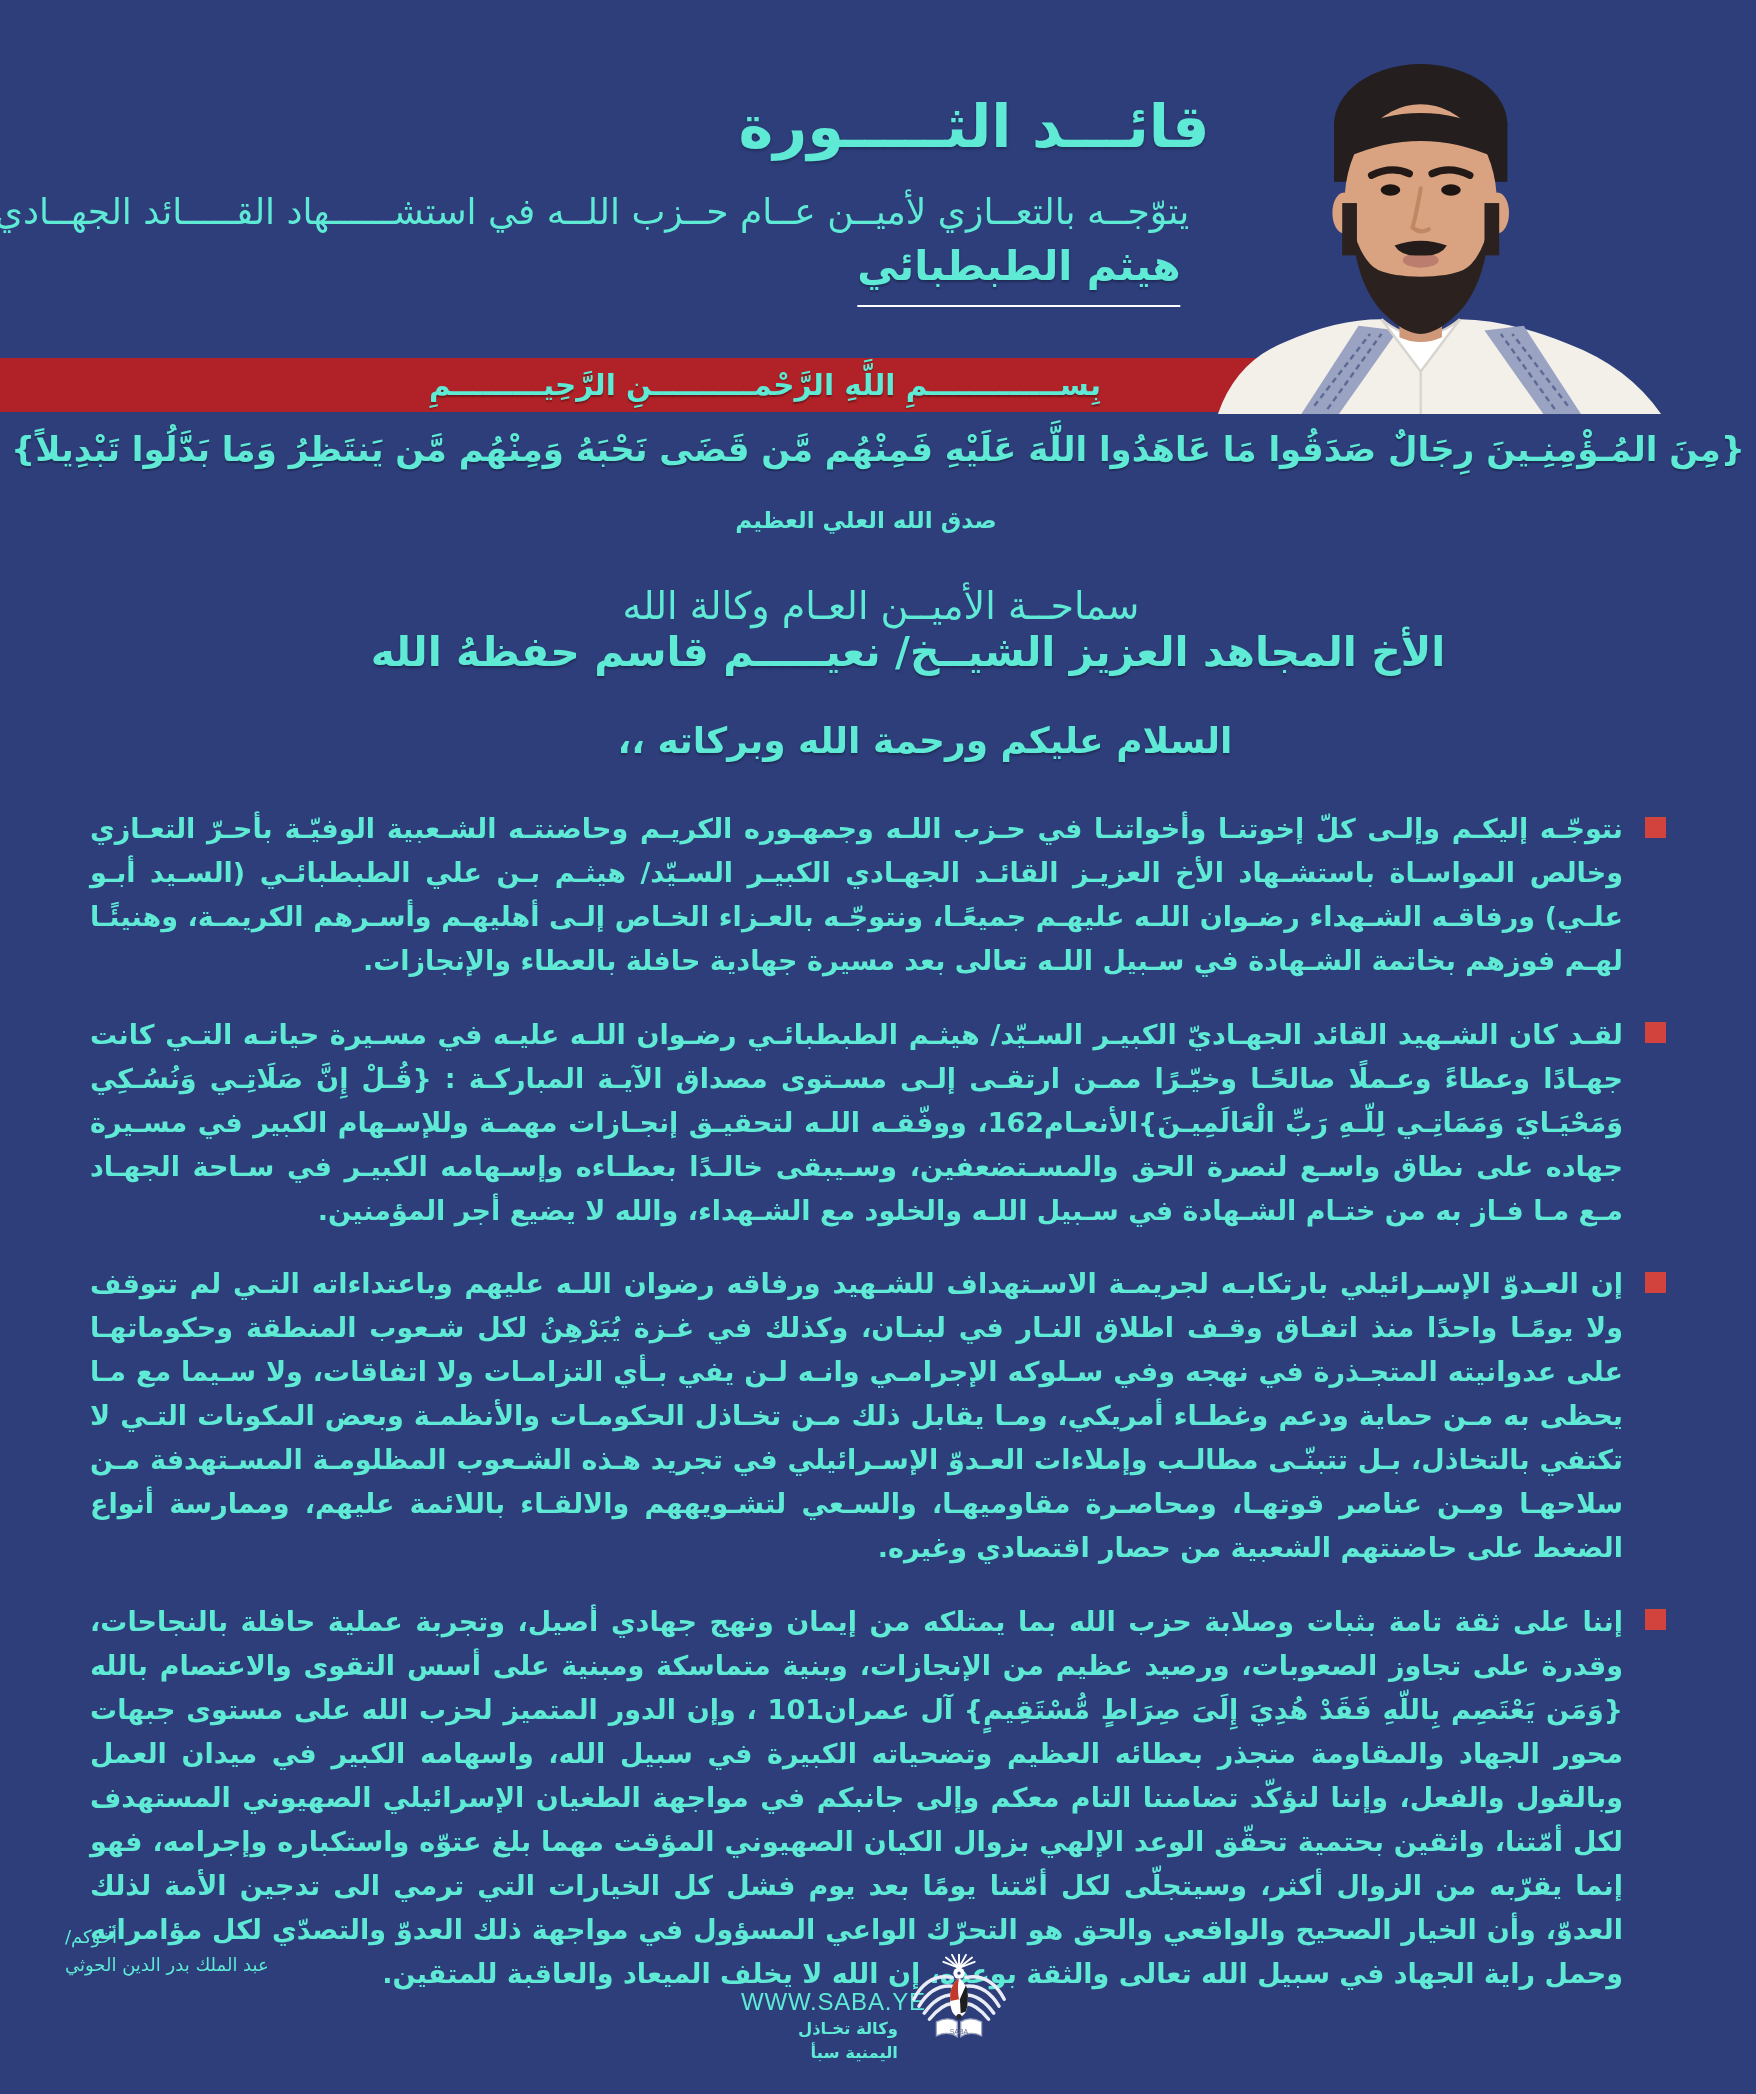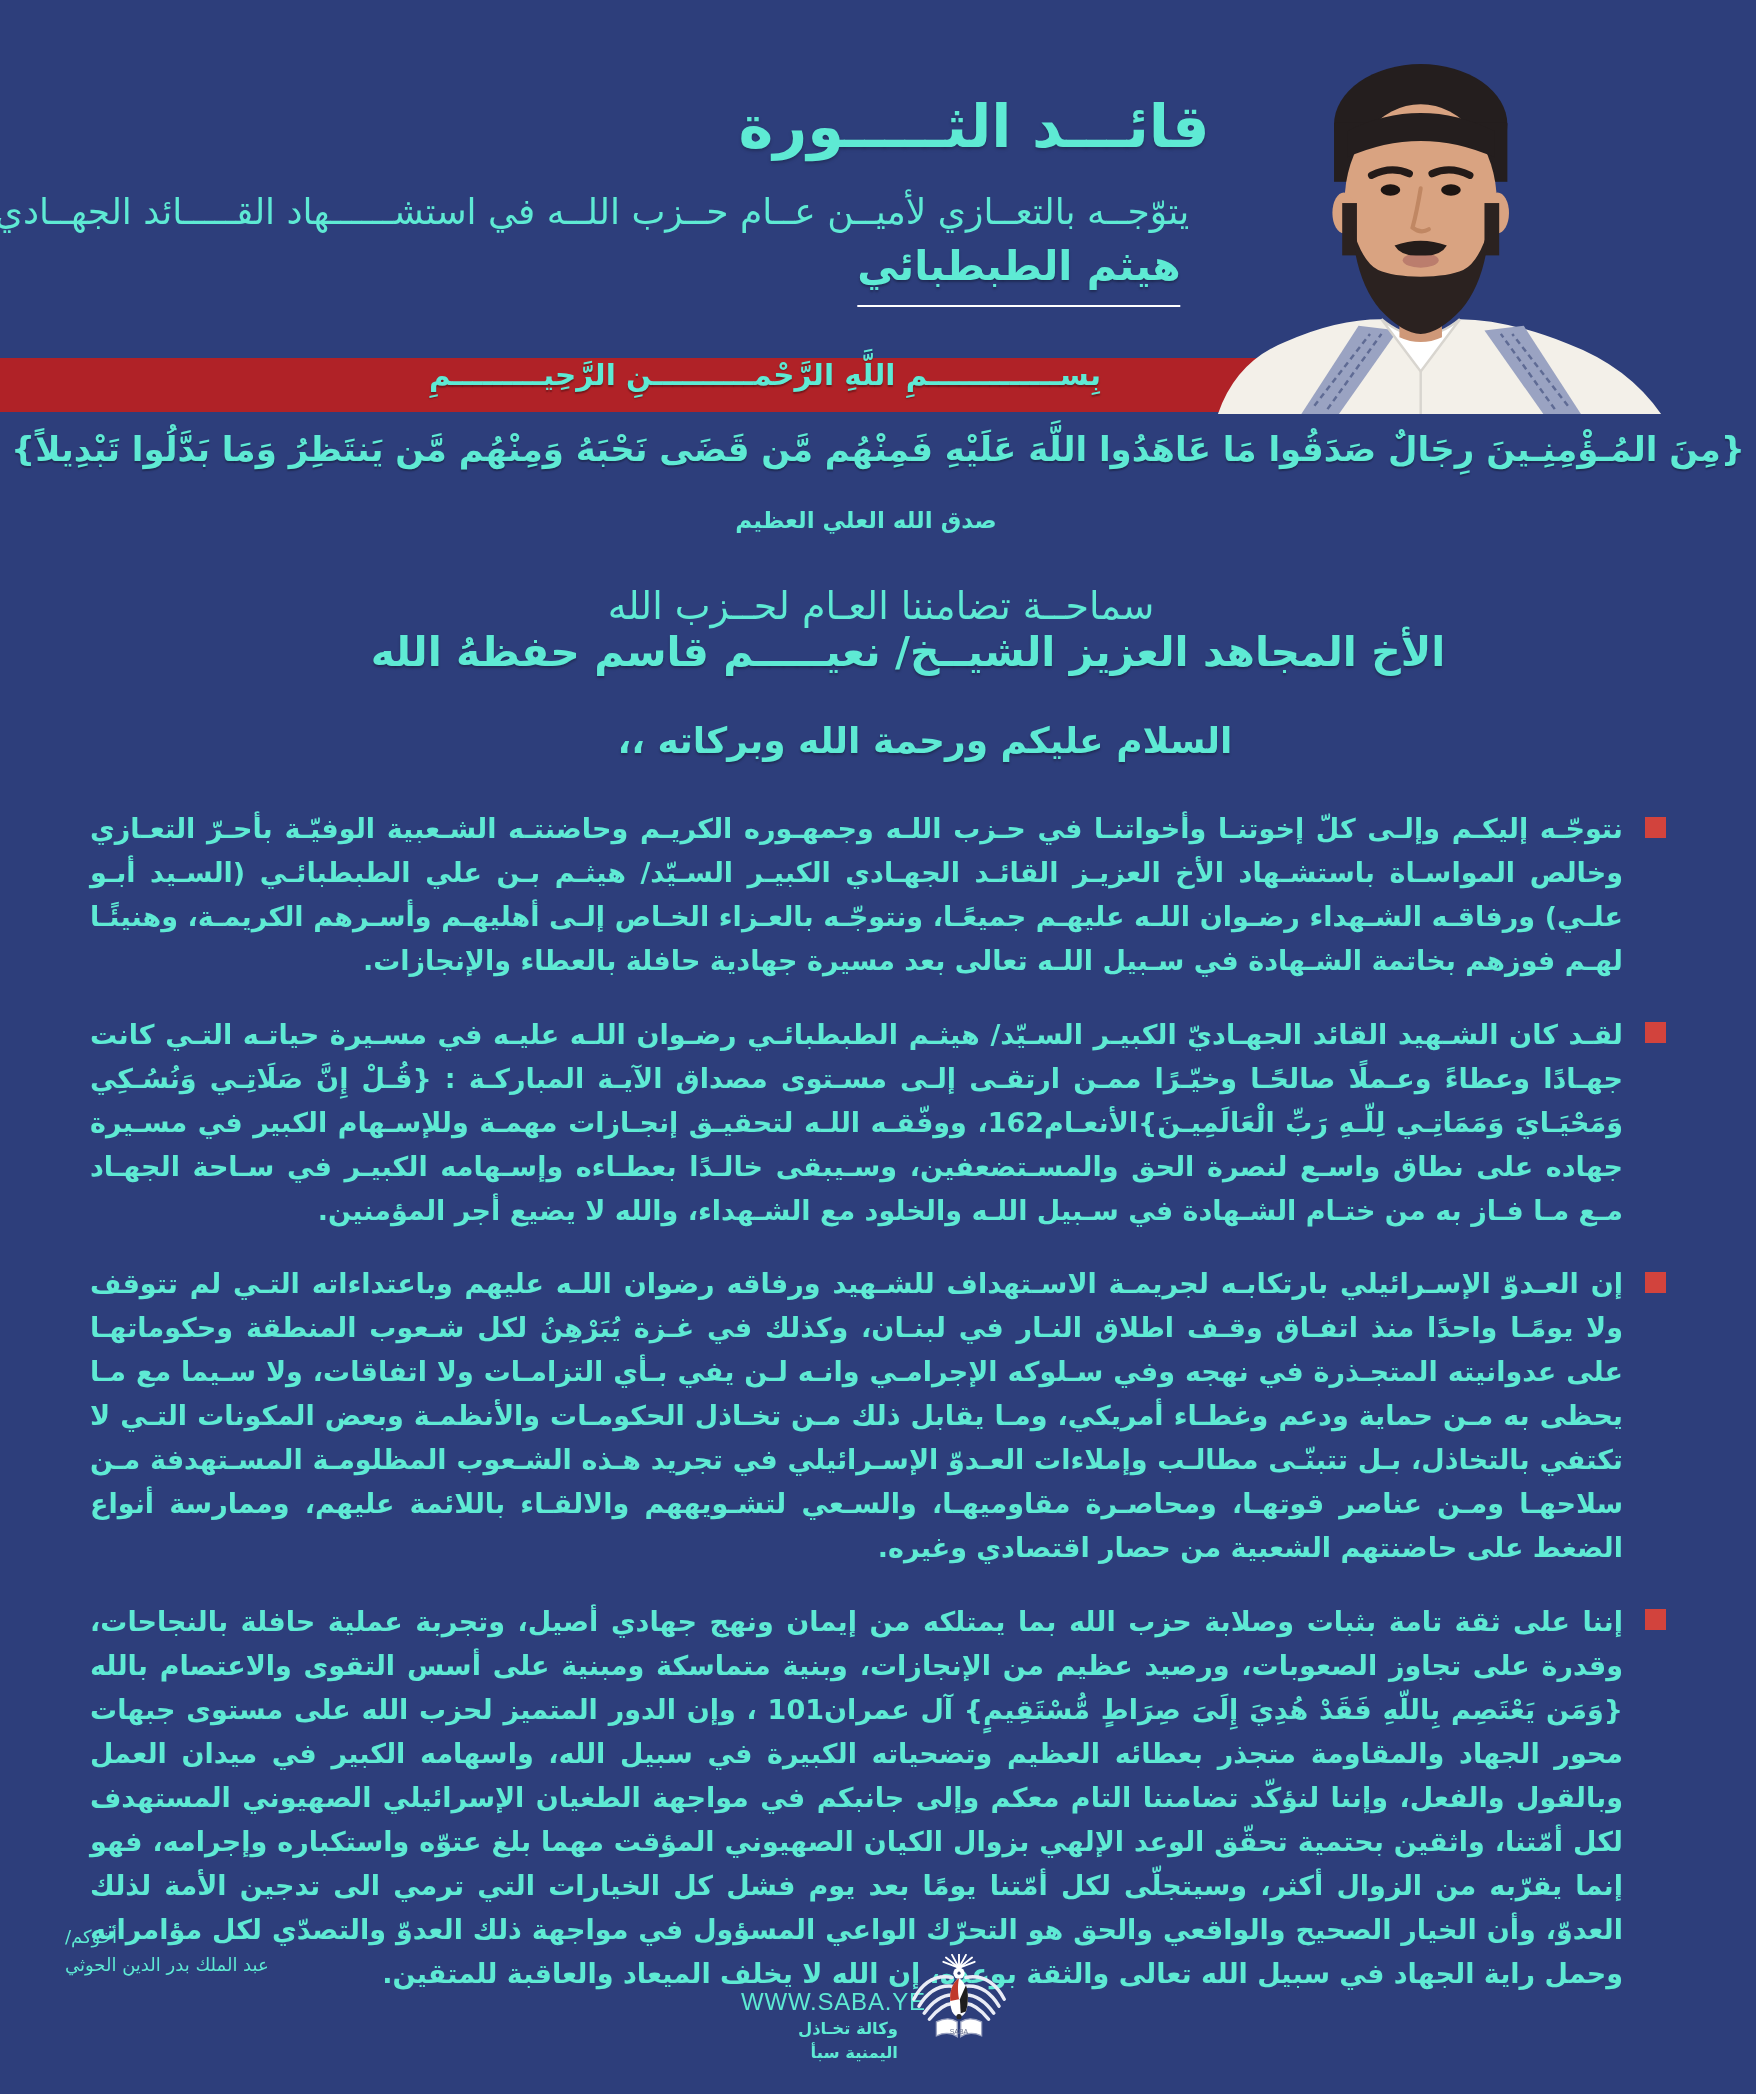--- a/index.html
+++ b/index.html
@@ -16,21 +16,21 @@
   .title{top:92px;left:974px;font-size:59px;font-weight:bold;text-shadow:0 1.6px 3.3px rgba(0,0,0,.25);}
   .subtitle{top:191px;left:592px;font-size:36px;font-weight:500;}
   .martyr{top:242px;left:1019px;font-size:41px;font-weight:bold;
           border-bottom:2.5px solid #fff;padding-bottom:15px;text-shadow:0 1.6px 2.5px rgba(0,0,0,.3);}
 
   
   .portrait{top:33px;left:1203px;width:491px;height:381px;z-index:3;}
 
   
   .banner{top:358px;left:0;width:1530px;height:54px;background:#b02227;z-index:1;
-          display:flex;align-items:flex-start;justify-content:center;}
+          display:flex;align-items:center;justify-content:center;}
   .banner .btxt{font-size:29.5px;font-weight:bold;text-shadow:0 1.6px 1.6px rgba(0,0,0,.35);}
 
   
   .verse{top:429px;left:0;width:1756px;text-align:center;font-size:34px;font-weight:bold;
          white-space:nowrap;text-shadow:0 1.6px 1.6px rgba(0,0,0,.3);}
   .verse-attr{top:507px;left:0;width:1732px;text-align:center;font-size:23px;font-weight:bold;}
 
   
   .salutation{top:584px;left:881px;font-size:38px;}
   .addressee-name{top:628px;left:908px;font-size:41px;font-weight:bold;text-shadow:0 1.6px 2.5px rgba(0,0,0,.3);}
@@ -106,21 +106,21 @@
     <path d="M266,190 Q261,220 256,238 Q266,246 276,240" stroke="#c08763" stroke-width="5" fill="none" stroke-linecap="round"></path>
   </svg>
 
   <div class="abs banner">
     <span class="btxt">بِســـــــــــــمِ اللَّهِ الرَّحْمــــــــــنِ الرَّحِيـــــــــمِ</span>
   </div>
 
   <div class="abs verse">{مِنَ المُـؤْمِنِـينَ رِجَالٌ صَدَقُوا مَا عَاهَدُوا اللَّهَ عَلَيْهِ فَمِنْهُم مَّن قَضَى نَحْبَهُ وَمِنْهُم مَّن يَنتَظِرُ وَمَا بَدَّلُوا تَبْدِيلاً}</div>
   <div class="abs verse-attr">صدق الله العلي العظيم</div>
 
-  <div class="abs ctr nowrap salutation">سماحــة تضامننا العـام لحــزب الله</div>
+  <div class="abs ctr nowrap salutation">سماحــة الأميــن العـام وكالة الله</div>
   <div class="abs ctr nowrap addressee-name">الأخ المجاهد العزيز الشيــخ/ نعيـــــم قاسم حفظهُ الله</div>
   <div class="abs ctr nowrap greeting">السلام عليكم ورحمة الله وبركاته ،،</div>
 
   <div class="abs body-block">
     <div class="para">
       <span class="bullet"></span>
       <p>نتوجّـه إليكـم وإلـى كلّ إخوتنـا وأخواتنـا في حـزب اللـه وجمهـوره الكريـم وحاضنتـه الشـعبية الوفيّـة بأحـرّ التعـازي وخالص المواسـاة باستشـهاد الأخ العزيـز القائـد الجهـادي الكبيـر السـيّد/ هيثـم بـن علي الطبطبائـي (السـيد أبـو علـي) ورفاقـه الشـهداء رضـوان اللـه عليهـم جميعًـا، ونتوجّـه بالعـزاء الخـاص إلـى أهليهـم وأسـرهم الكريمـة، وهنيئًـا لهـم فوزهم بخاتمة الشـهادة في سـبيل اللـه تعالى بعد مسيرة جهادية حافلة بالعطاء والإنجازات.</p>
     </div>
     <div class="para">
       <span class="bullet"></span>

